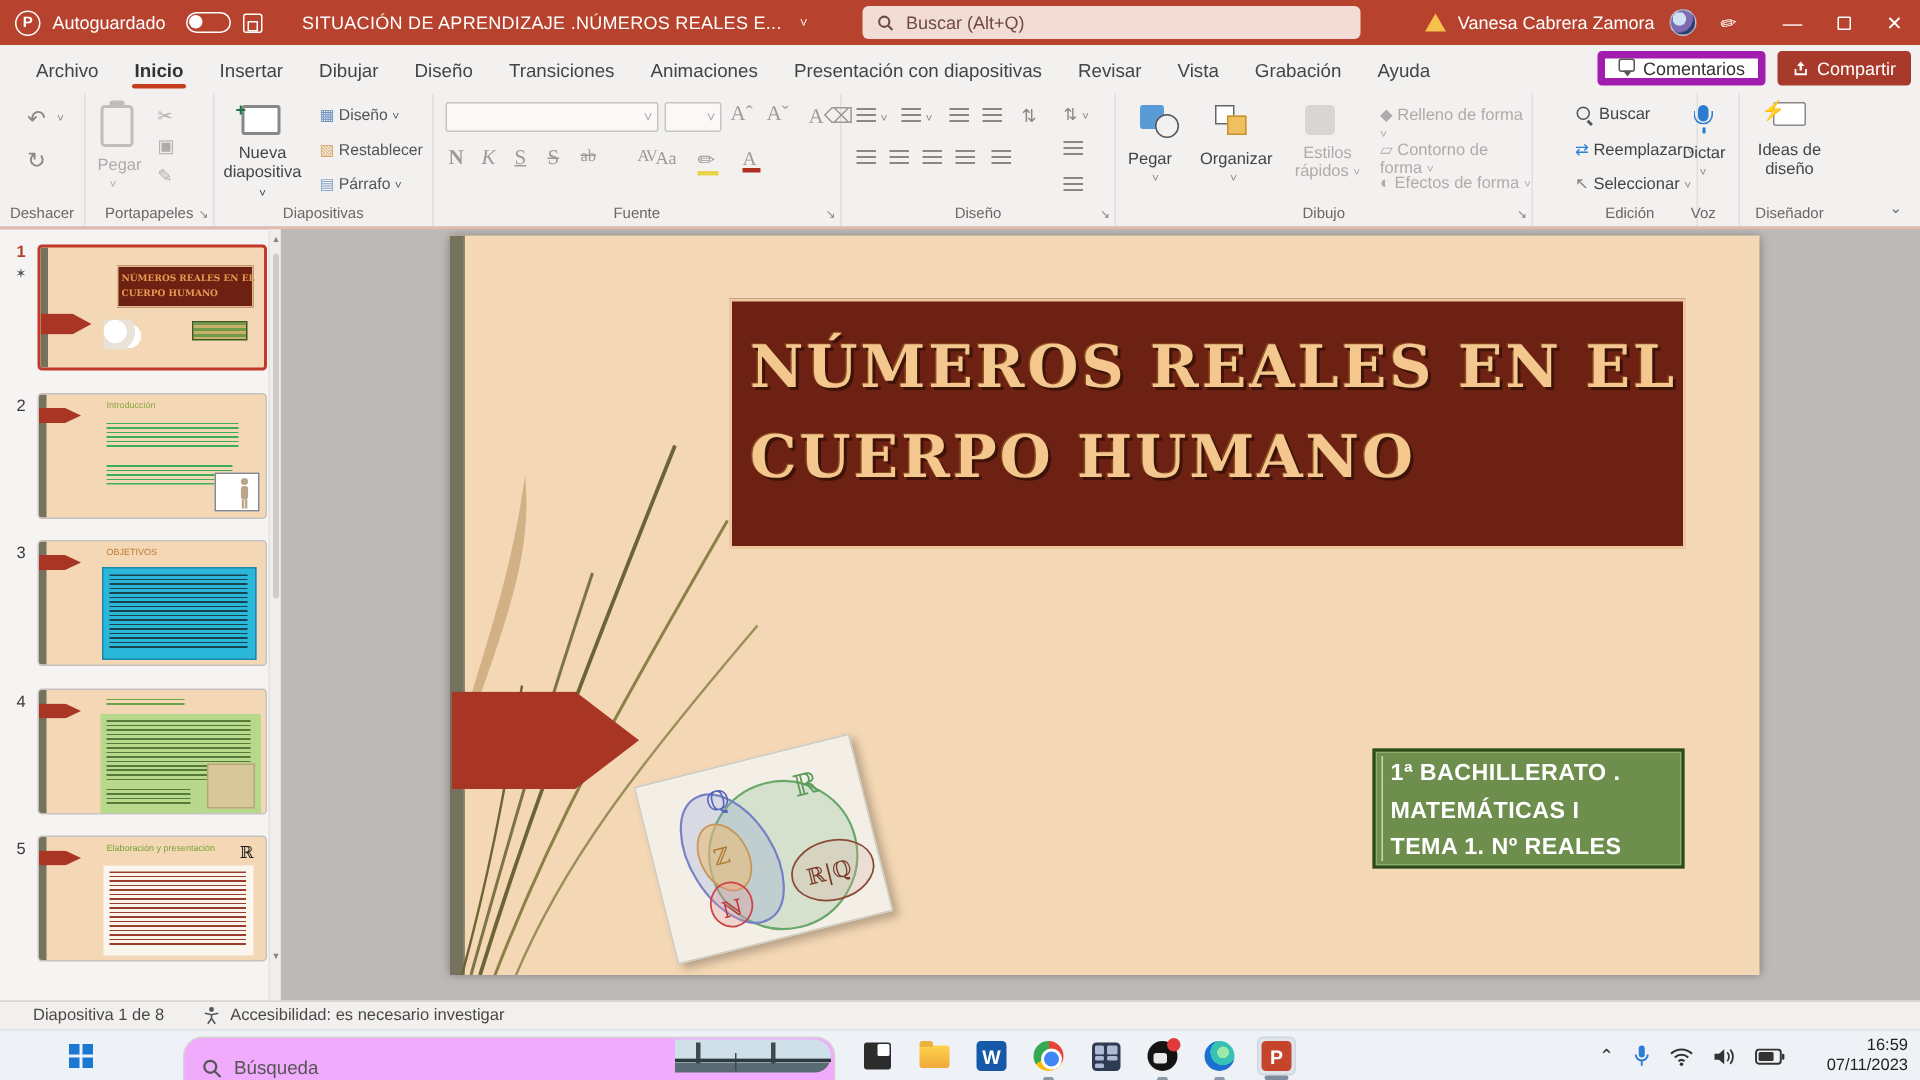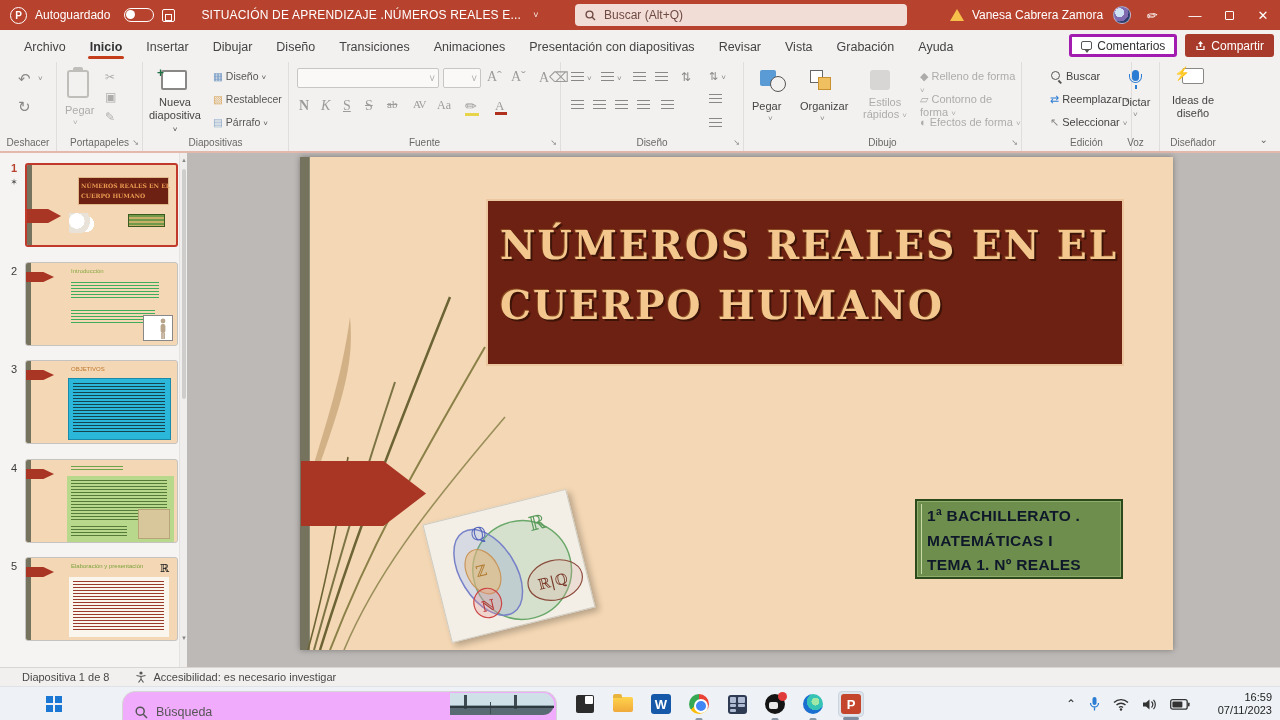--- a/index.html
+++ b/index.html
@@ -27,21 +27,21 @@
   .winbtn { width:34px; height:30px; display:flex; align-items:center; justify-content:center; font-size:13px; }
   .winbtn.box span { width:9px; height:9px; border:1.2px solid #fff; display:block; border-radius:1px; }
 
   
   .tabrow { position:absolute; left:0; top:30px; width:1280px; height:32px; background:#f3f1f0; display:flex; align-items:center; }
   .tabs { display:flex; align-items:center; padding-left:12px; }
   .tab { padding:7px 12px 6px; font-size:12.5px; color:#444; white-space:nowrap; position:relative; }
   .tab.active { font-weight:bold; color:#333; }
   .tab.active::after { content:""; position:absolute; left:10px; right:10px; bottom:1px; height:2.5px; background:#c43e1c; border-radius:2px; }
   .tab-actions { position:absolute; right:6px; top:4px; display:flex; gap:8px; align-items:center; }
-  .btn-comments { background:#fff; border:3px solid #a21caf; border-radius:3px; height:23px; padding:0 9px; display:flex; align-items:center; gap:5px; font-size:12px; color:#333; }
+  .btn-comments { background:#fff; border:5px solid #a21caf; border-radius:3px; height:23px; padding:0 9px; display:flex; align-items:flex-start; gap:5px; font-size:12px; color:#333; }
   .btn-share { background:#a73a2a; color:#fff; border-radius:3px; height:23px; padding:0 10px; display:flex; align-items:center; gap:5px; font-size:12px; }
   .cmt-ic { width:11px; height:9px; border:1.2px solid #555; border-radius:2px; position:relative; }
   .cmt-ic::after { content:""; position:absolute; left:2px; bottom:-4px; border-left:3px solid transparent; border-right:3px solid transparent; border-top:4px solid #555; }
 
   
   .ribbon { position:absolute; left:0; top:62px; width:1280px; height:89px; background:#f3f1f0; }
   .ribbon-edge { position:absolute; left:0; top:151px; width:1280px; height:2px; background:#e3b9ae; }
   .rgroup { position:absolute; top:0; bottom:0; border-right:1px solid #e0dedd; }
   .rlabel { position:absolute; bottom:3px; left:0; right:0; text-align:center; font-size:10px; color:#6a6866; }
   .launcher { position:absolute; bottom:4px; right:3px; font-size:8px; color:#8a8886; }
@@ -77,21 +77,21 @@
   .t-title { position:absolute; font-size:6px; white-space:nowrap; }
 
   
   .slide { position:absolute; left:300px; top:157px; width:873px; height:493px; background:#f4d7b4; box-shadow:0 0 6px rgba(0,0,0,.35); overflow:hidden; }
   .stripe { position:absolute; left:0; top:0; bottom:0; width:10px; background:#75725e; border-right:1px solid #8d8a76; }
   .title-box { position:absolute; left:186px; top:42px; width:638px; height:167px; background:#6d2113; border:2px solid #edc79f; padding:14px 10px 0 12px; }
   .title-line { font-family:"DejaVu Serif", serif; font-weight:bold; font-size:39px; letter-spacing:2px; color:#f3c78e; line-height:60px; text-shadow:2px 2px 0 #3e1408, -1px -1px 0 #8a4a20; white-space:nowrap; }
   .big-arrow { position:absolute; left:1px; top:304px; width:125px; height:65px; background:#a93524; clip-path:polygon(0 0,66% 0,100% 50%,66% 100%,0 100%); }
   .badge { position:absolute; left:615px; top:342px; width:208px; height:80px; background:#6d8e4d; border:2px solid #2c4a1c; box-shadow:inset 0 0 0 1px #8fae6d; padding:3px 6px 0 10px; }
   .badge::before { content:""; position:absolute; left:4px; top:3px; bottom:3px; width:1px; background:#c9d9a8; }
-  .badge div { font-size:15.5px; font-weight:bold; color:#0f172a; line-height:24.5px; letter-spacing:.3px; }
+  .badge div { font-size:15.5px; font-weight:bold; color:#ffffff; line-height:24.5px; letter-spacing:.3px; }
   .venn-card { position:absolute; left:135px; top:348px; width:148px; height:122px; background:#f3efe7; border:1px solid #cfcabe; box-shadow:3px 4px 6px rgba(0,0,0,.25); transform:rotate(-14deg); }
   .venn-card svg { position:absolute; inset:0; }
   .grass { position:absolute; left:0; top:130px; width:230px; height:363px; pointer-events:none; }
 
   
   .statusbar { position:absolute; left:0; top:667px; width:1280px; height:19px; background:#f2f0ef; border-top:1px solid #d8d5d3; display:flex; align-items:center; gap:26px; padding-left:22px; font-size:11px; color:#494846; }
   .sb-item { display:flex; align-items:center; gap:6px; }
 
   
   .taskbar { position:absolute; left:0; top:686px; width:1280px; height:34px; background:#eef2f6; border-top:1px solid #dfe3e7; }
@@ -238,21 +238,21 @@
           <span>˅</span>
         </div>
       <div style="position:absolute;left:198px;top:7px;" class="fmt">Aˆ</div>
       <div style="position:absolute;left:222px;top:7px;" class="fmt">Aˇ</div>
       <div style="position:absolute;left:250px;top:7px;" class="fmt">A⌫</div>
       <div style="position:absolute;left:10px;top:36px;font-weight:bold;" class="fmt">N</div>
       <div style="position:absolute;left:32px;top:36px;font-style:italic;" class="fmt">K</div>
       <div style="position:absolute;left:54px;top:36px;text-decoration:underline;" class="fmt">S</div>
       <div style="position:absolute;left:76px;top:36px;text-decoration:line-through;" class="fmt">S</div>
       <div style="position:absolute;left:98px;top:36px;font-size:11px;text-decoration:line-through;" class="fmt">ab</div>
-      <div style="position:absolute;left:124px;top:36px;font-size:11px;letter-spacing:-1px;" class="fmt">AV</div>
+      <div style="position:absolute;left:136px;top:36px;font-size:11px;letter-spacing:-1px;" class="fmt">AV</div>
       <div style="position:absolute;left:148px;top:36px;font-size:12px;" class="fmt">Aa</div>
       <div style="position:absolute;left:176px;top:36px;" class="fmt"><span>✏</span><div style="width:14px;height:3px;background:#e8d44a;margin-top:-2px;"></div></div>
       <div style="position:absolute;left:206px;top:36px;font-size:13px;" class="fmt">A<div style="width:12px;height:3px;background:#b03020;margin-top:-2px;"></div></div>
       <div class="launcher">↘</div>
       <div class="rlabel">Fuente</div>
     </div>
 
     <div class="rgroup" style="left:561px;width:183px;">
       <div style="position:absolute;left:10px;top:10px;" class="i-lines"></div>
       <div style="position:absolute;left:26px;top:12px;font-size:8px;" class="gicon">˅</div>

